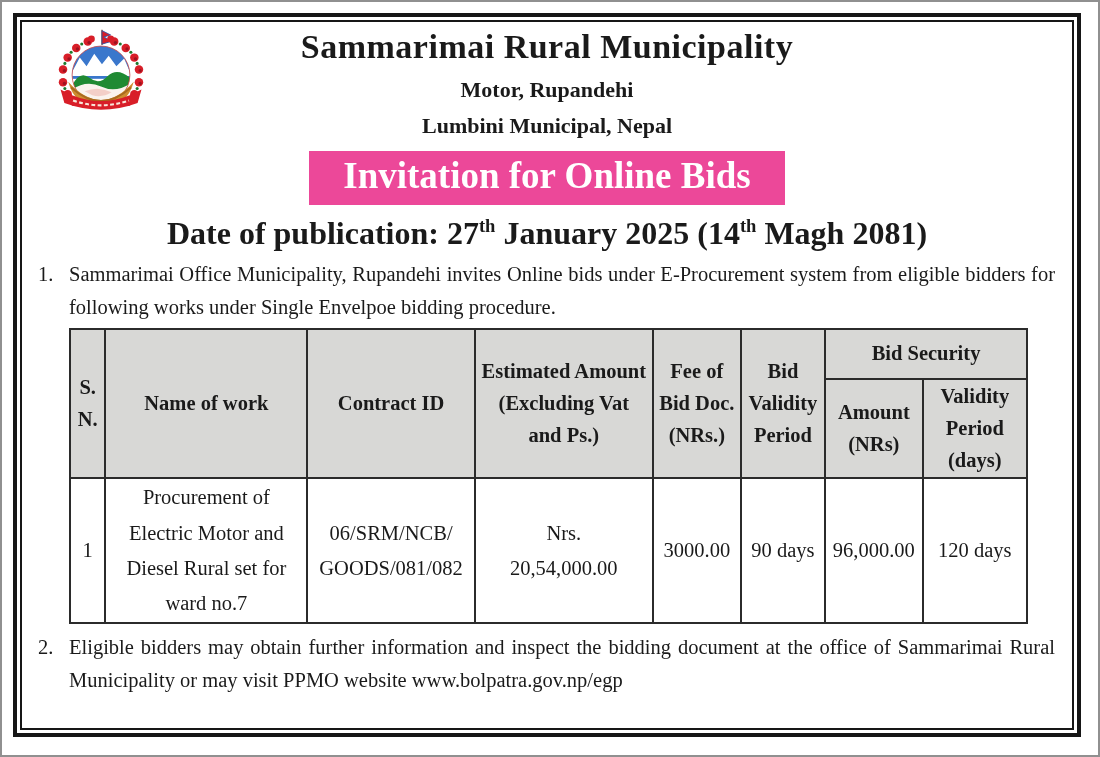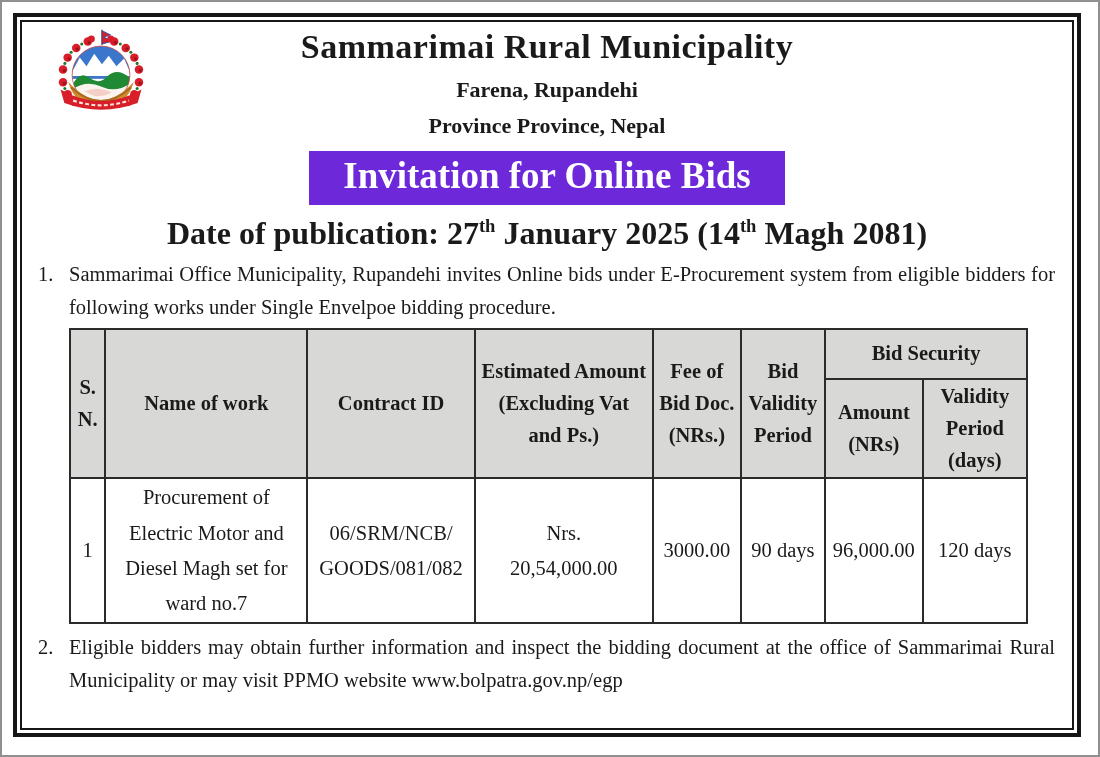--- a/index.html
+++ b/index.html
@@ -27,21 +27,21 @@
     text-align: center; font-weight: bold; font-size: 34px; line-height: 1.22;
     margin-top: 2px; letter-spacing: 0.5px;
   }
   .office-name {
     text-align: center; font-weight: bold; font-size: 36px; line-height: 1.18;
     letter-spacing: 0.5px;
   }
   .addr { text-align: center; font-weight: bold; font-size: 22px; line-height: 1.1; margin-top: 11px; }
   .banner-row { text-align: center; margin-top: 13px; }
   .banner {
-    display: inline-block; background: #6d28d9; color: #ffffff;
+    display: inline-block; background: #ec4899; color: #ffffff;
     font-weight: bold; font-size: 37px; line-height: 1.1; padding: 5px 34px 8px 34px;
   }
   .pubdate { text-align: center; font-weight: bold; font-size: 32px; line-height: 1.15; margin-top: 10px; }
   .pubdate sup { font-size: 58%; vertical-align: super; }
   .item { display: flex; margin-top: 7px; font-size: 20.5px; line-height: 1.58; }
   .item .num { flex: 0 0 31px; }
   .item .txt { flex: 1; text-align: justify; padding-right: 1px; }
   table.bid-table {
     border-collapse: collapse; table-layout: fixed;
     margin: 5px 28px 0 31px; width: calc(100% - 59px);
@@ -128,22 +128,22 @@
             <circle cx="24" cy="74" r="1.6"></circle>
               <circle cx="86" cy="74" r="1.6"></circle>
           </g>
 
           <path d="M13,64 L25,70 Q55,82 85,70 L97,64 L93,78 Q55,92 17,78 Z" fill="#d81e28"></path>
           <path d="M26,75.5 Q55,85.5 84,75.5" stroke="#f8e6da" stroke-width="2.2" fill="none" stroke-dasharray="4 2.5"></path>
         </svg>
       </div>
 
       <div class="org-name">Sammarimai Rural Municipality</div>
-      <div class="addr">Farena, Rupandehi</div>
-      <div class="addr">Province Province, Nepal</div>
+      <div class="addr">Motor, Rupandehi</div>
+      <div class="addr">Lumbini Municipal, Nepal</div>
 
       <div class="banner-row">
         <div class="banner">Invitation for Online Bids</div>
       </div>
 
       <div class="pubdate"><span>Date of publication: 27</span><sup>th</sup><span> January 2025 (14</span><sup>th</sup><span> Magh 2081)</span></div>
 
       <div class="item">
         <span class="num">1.</span>
         <span class="txt">Sammarimai Office Municipality, Rupandehi invites Online bids under E-Procurement system from eligible bidders for following works under Single Envelpoe bidding procedure.</span>
@@ -182,21 +182,21 @@
 (NRs)</th>
             <th>Validity
 Period (days)</th>
           </tr>
         </thead>
         <tbody>
           <tr class="drow">
             <td>1</td>
             <td>Procurement of
 Electric Motor and
-Diesel Magh set for
+Diesel Rural set for
 ward no.7</td>
             <td>06/SRM/NCB/
 GOODS/081/082</td>
             <td>Nrs.
 20,54,000.00</td>
             <td>3000.00</td>
             <td>90 days</td>
             <td>96,000.00</td>
             <td>120 days</td>
           </tr>

